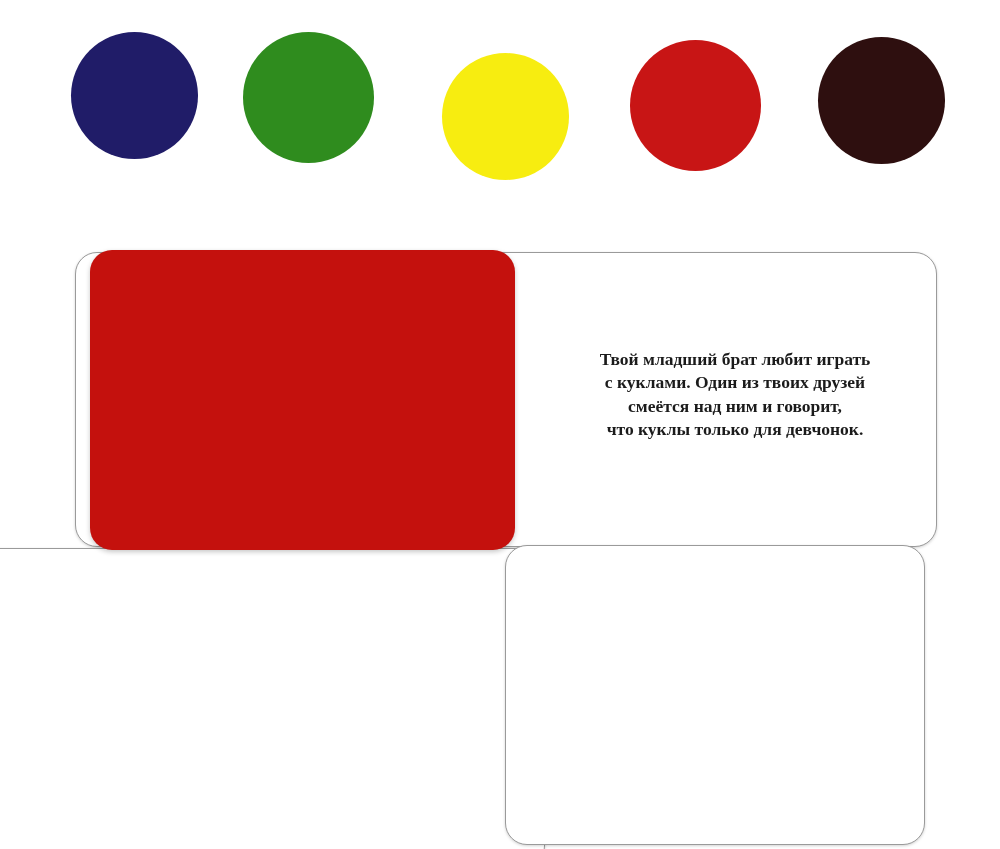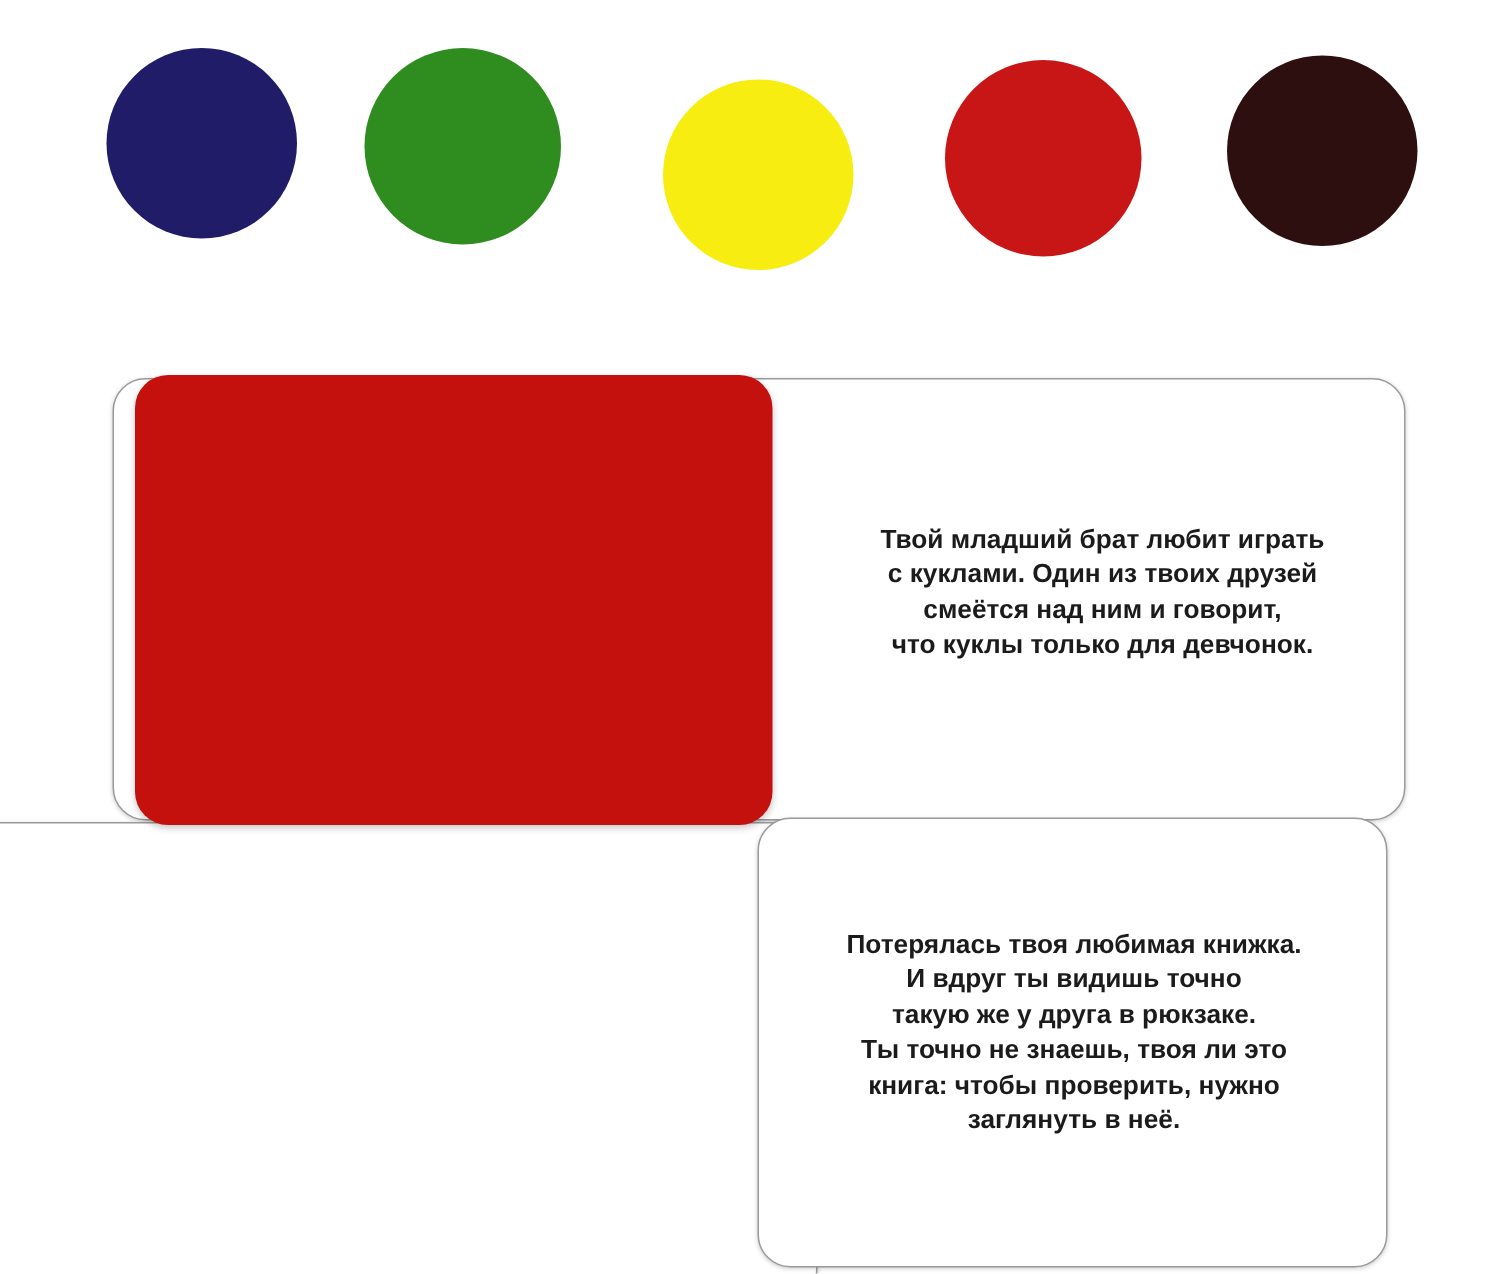--- a/index.html
+++ b/index.html
@@ -87,20 +87,21 @@
     height: 300px;
     z-index: 4;
   }
 
   #text-top-right {
     left: 555px;
     top: 348px;
     width: 360px;
     font-size: 17.5px;
     z-index: 5;
+    font-family: Liberation Serif, serif;
   }
   #text-bottom-left {
     left: 110px;
     top: 675px;
     width: 370px;
     font-size: 14.5px;
     z-index: 5;
   }
   #text-bottom-right {
     left: 530px;
@@ -130,20 +131,14 @@
   <div class="card card-white" id="card-bottom-right" style="background: rgb(255, 255, 255);"></div>
 
   <div class="card card-red" id="card-red" style="background: rgb(196, 17, 13);"></div>
 
   <div class="card-text" id="text-top-right">Твой младший брат любит играть
 с куклами. Один из твоих друзей
 смеётся над ним и говорит,
 что куклы только для девчонок.</div>
 
 
-  <div class="card-text" id="text-bottom-right">Потерялась твоя любимая книжка.
-И вдруг ты видишь точно
-такую же у друга в рюкзаке.
-Ты точно не знаешь, твоя ли это
-книга: чтобы проверить, нужно
-заглянуть в неё.</div>
 
 </div>
 
 </body></html>

